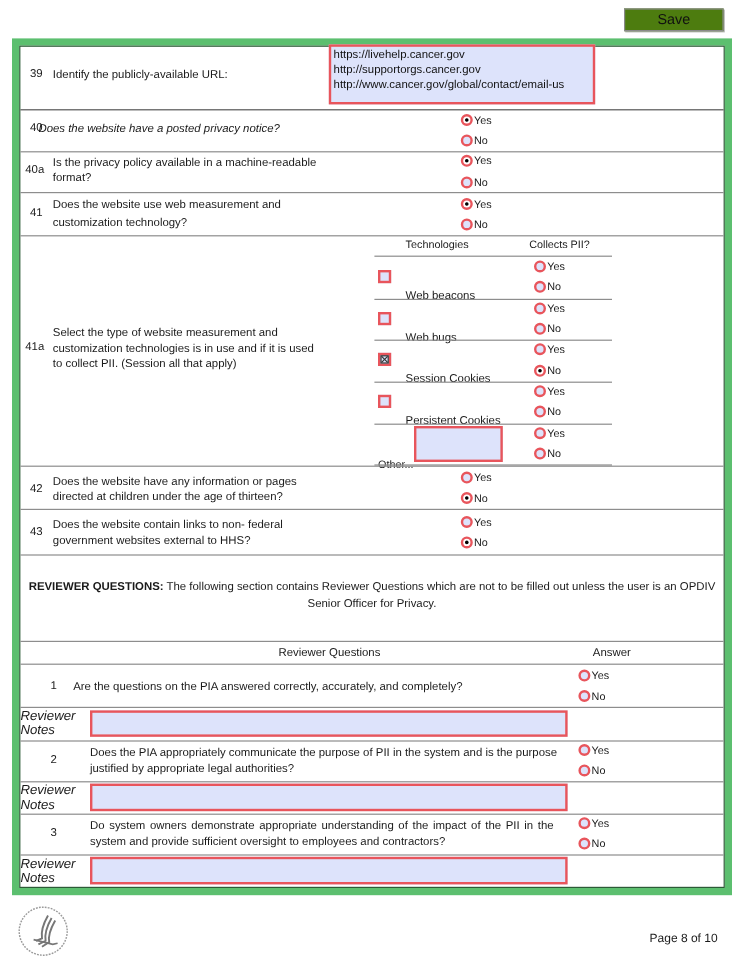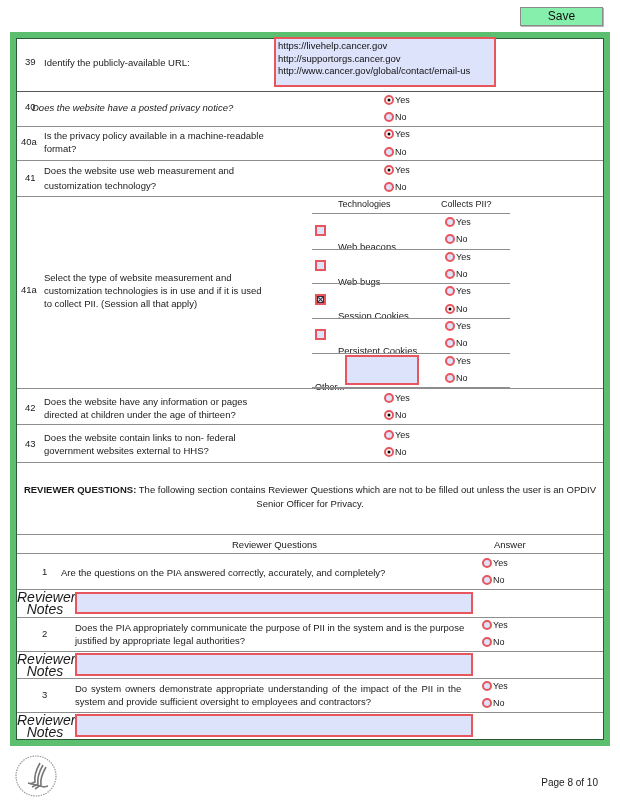--- a/index.html
+++ b/index.html
@@ -1,21 +1,21 @@
 <!DOCTYPE html>
 <html><head>
 <meta charset="utf-8">
 <style>
   * { box-sizing: border-box; margin: 0; padding: 0; }
   html, body { width: 620px; height: 806px; background: #ffffff; overflow: hidden; }
   body { position: relative; font-family: "Liberation Sans", sans-serif; color: #1a1a1a; font-size: 9.5px; }
 
   .save-btn {
     position: absolute; left: 520px; top: 7px; width: 83px; height: 19px;
-    background: #86efac; border: 1px solid #8a8a8a; box-shadow: 1px 1px 0 #b5b5b5;
+    background: #4d7c0f; border: 1px solid #8a8a8a; box-shadow: 1px 1px 0 #b5b5b5;
     font-size: 12px; text-align: center; line-height: 17px; color: #111; cursor: pointer;
   }
 
   .frame-outer {
     position: absolute; left: 10px; top: 32px; width: 600px; height: 714px;
     background: #5cbf6f;
   }
   .frame-inner {
     position: absolute; left: 16px; top: 38px; width: 588px; height: 702px;
     background: #ffffff; border: 1px solid #2c5a36;
@@ -55,21 +55,21 @@
   .cbox.checked::after { transform: rotate(-45deg); }
   .cbox.checked { background: #dde3fb; }
   .cbox.checked .inner { position:absolute; left:0; top:0; width:7px; height:7px; border:1px solid #333; }
 
   .subhdr { position: absolute; font-size: 9px; }
   .techlabel { position: absolute; font-size: 9.5px; margin-top: 16px; }
 
   .reviewer-banner { position: absolute; left: 18px; top: 483px; width: 584px; text-align: center; font-size: 9.5px; line-height: 14px; }
   .reviewer-banner b { font-weight: bold; }
 
-  .notes-label { position: absolute; font-style: italic; font-size: 14px; text-align: center; line-height: 12px; width: 56px; }
+  .notes-label { position: absolute; font-style: italic; font-size: 11px; text-align: left; line-height: 12px; width: 56px; }
 
   .page-num { position: absolute; right: 22px; top: 777px; font-size: 10px; }
   .logo { position: absolute; left: 14px; top: 754px; width: 44px; height: 44px; }
 </style>
 </head>
 <body>
 
 <div class="save-btn">Save</div>
 
 <div class="frame-outer"></div>

